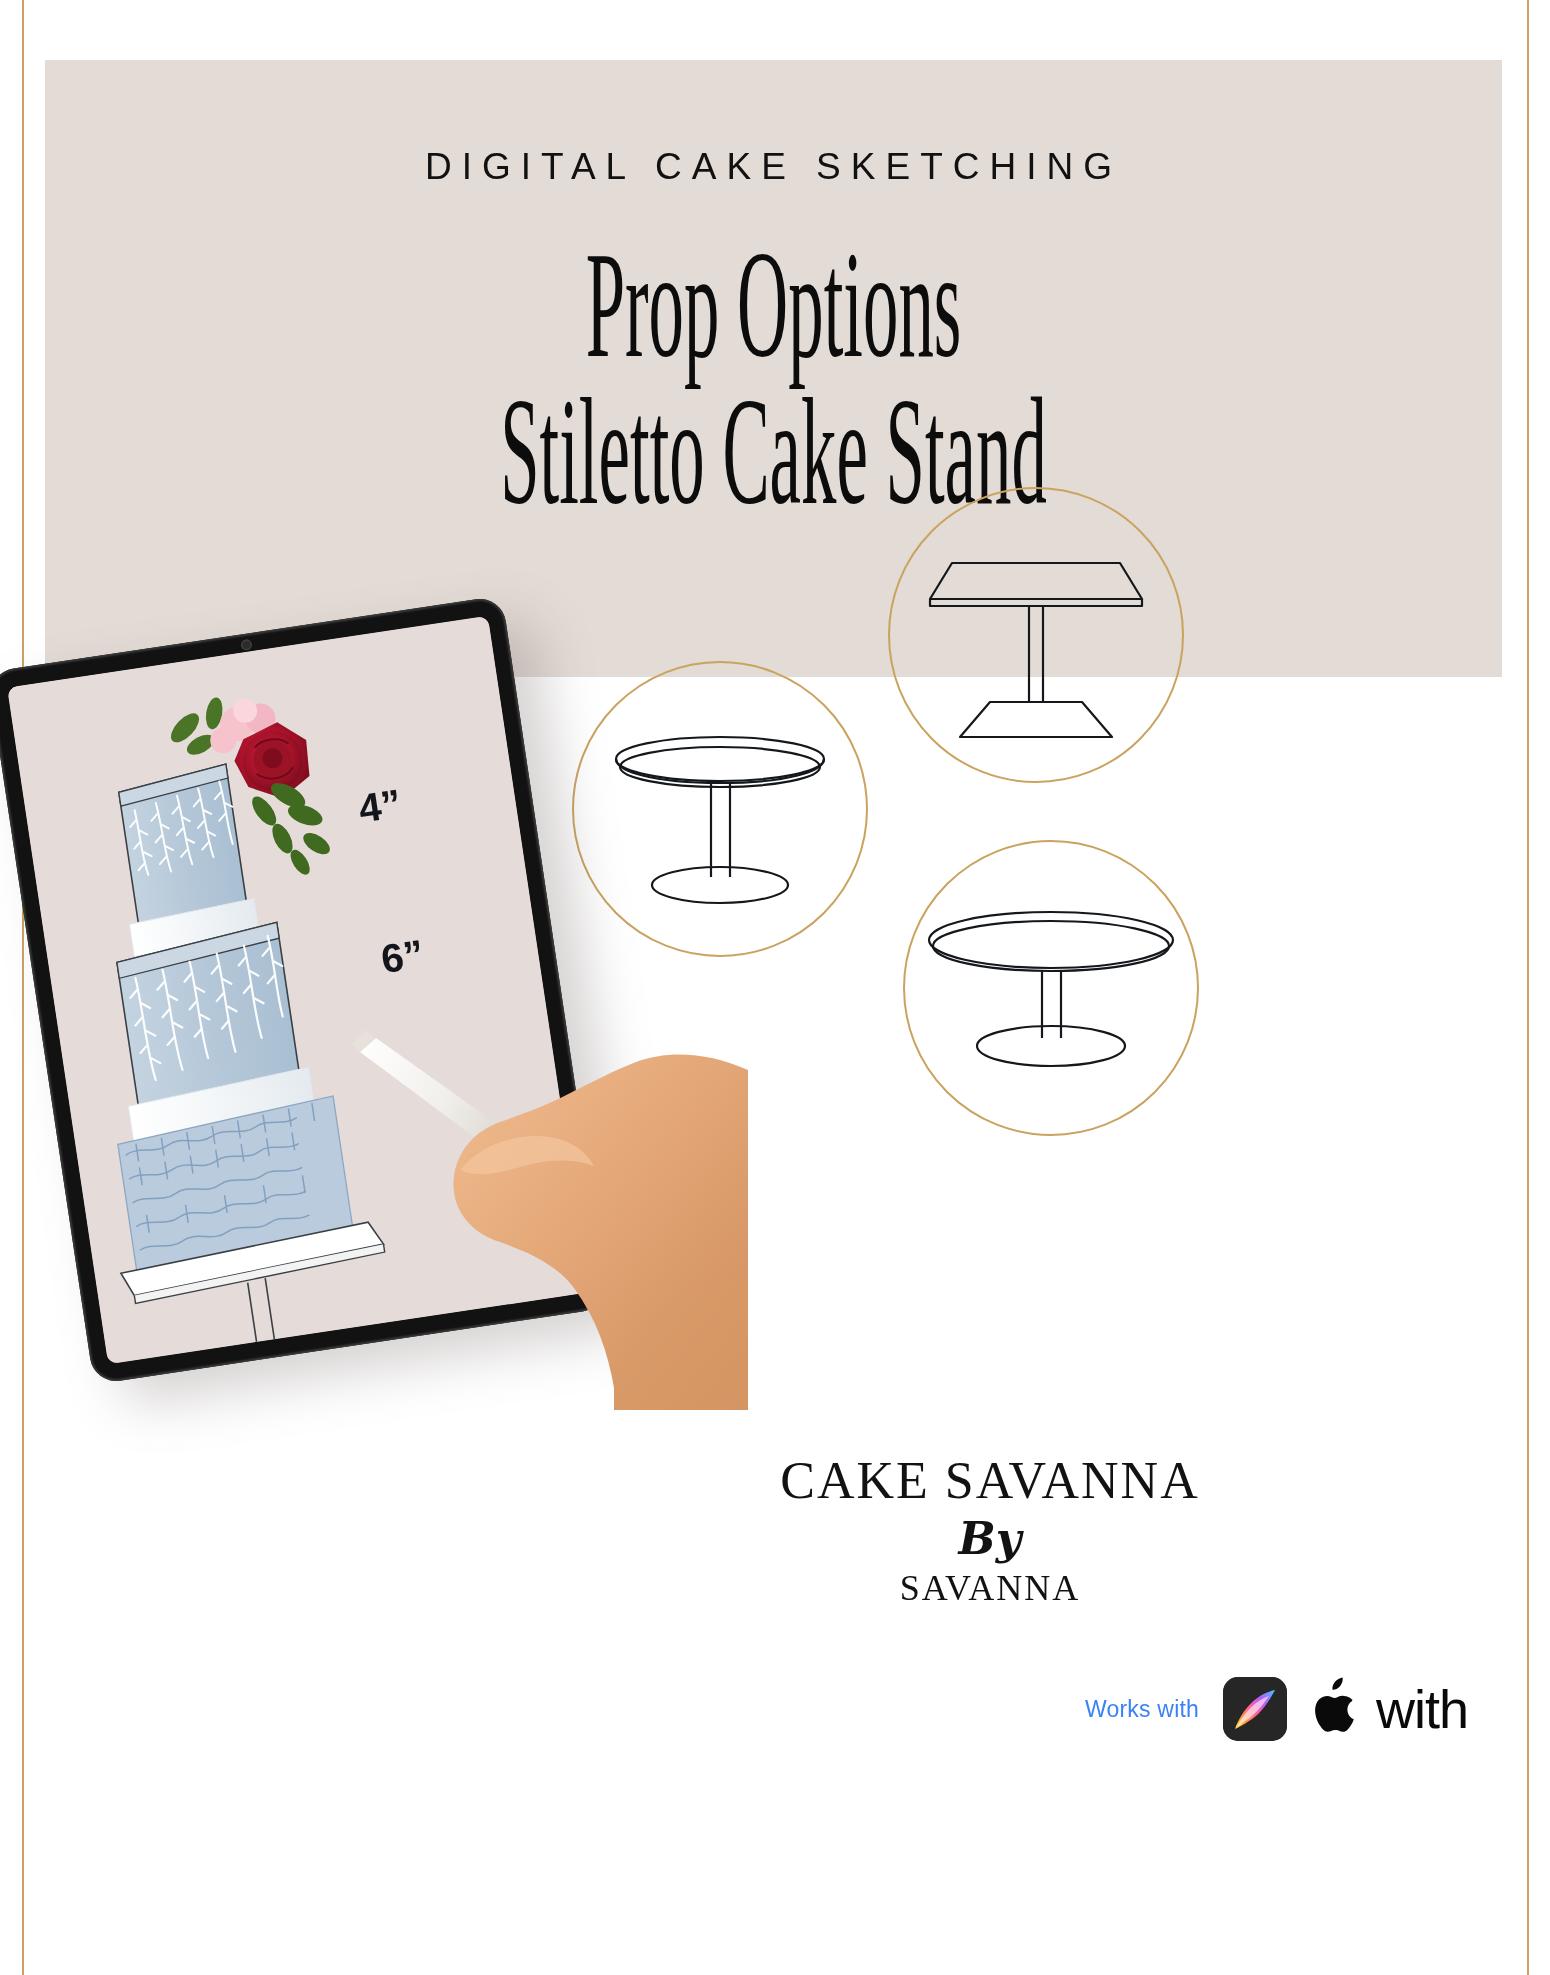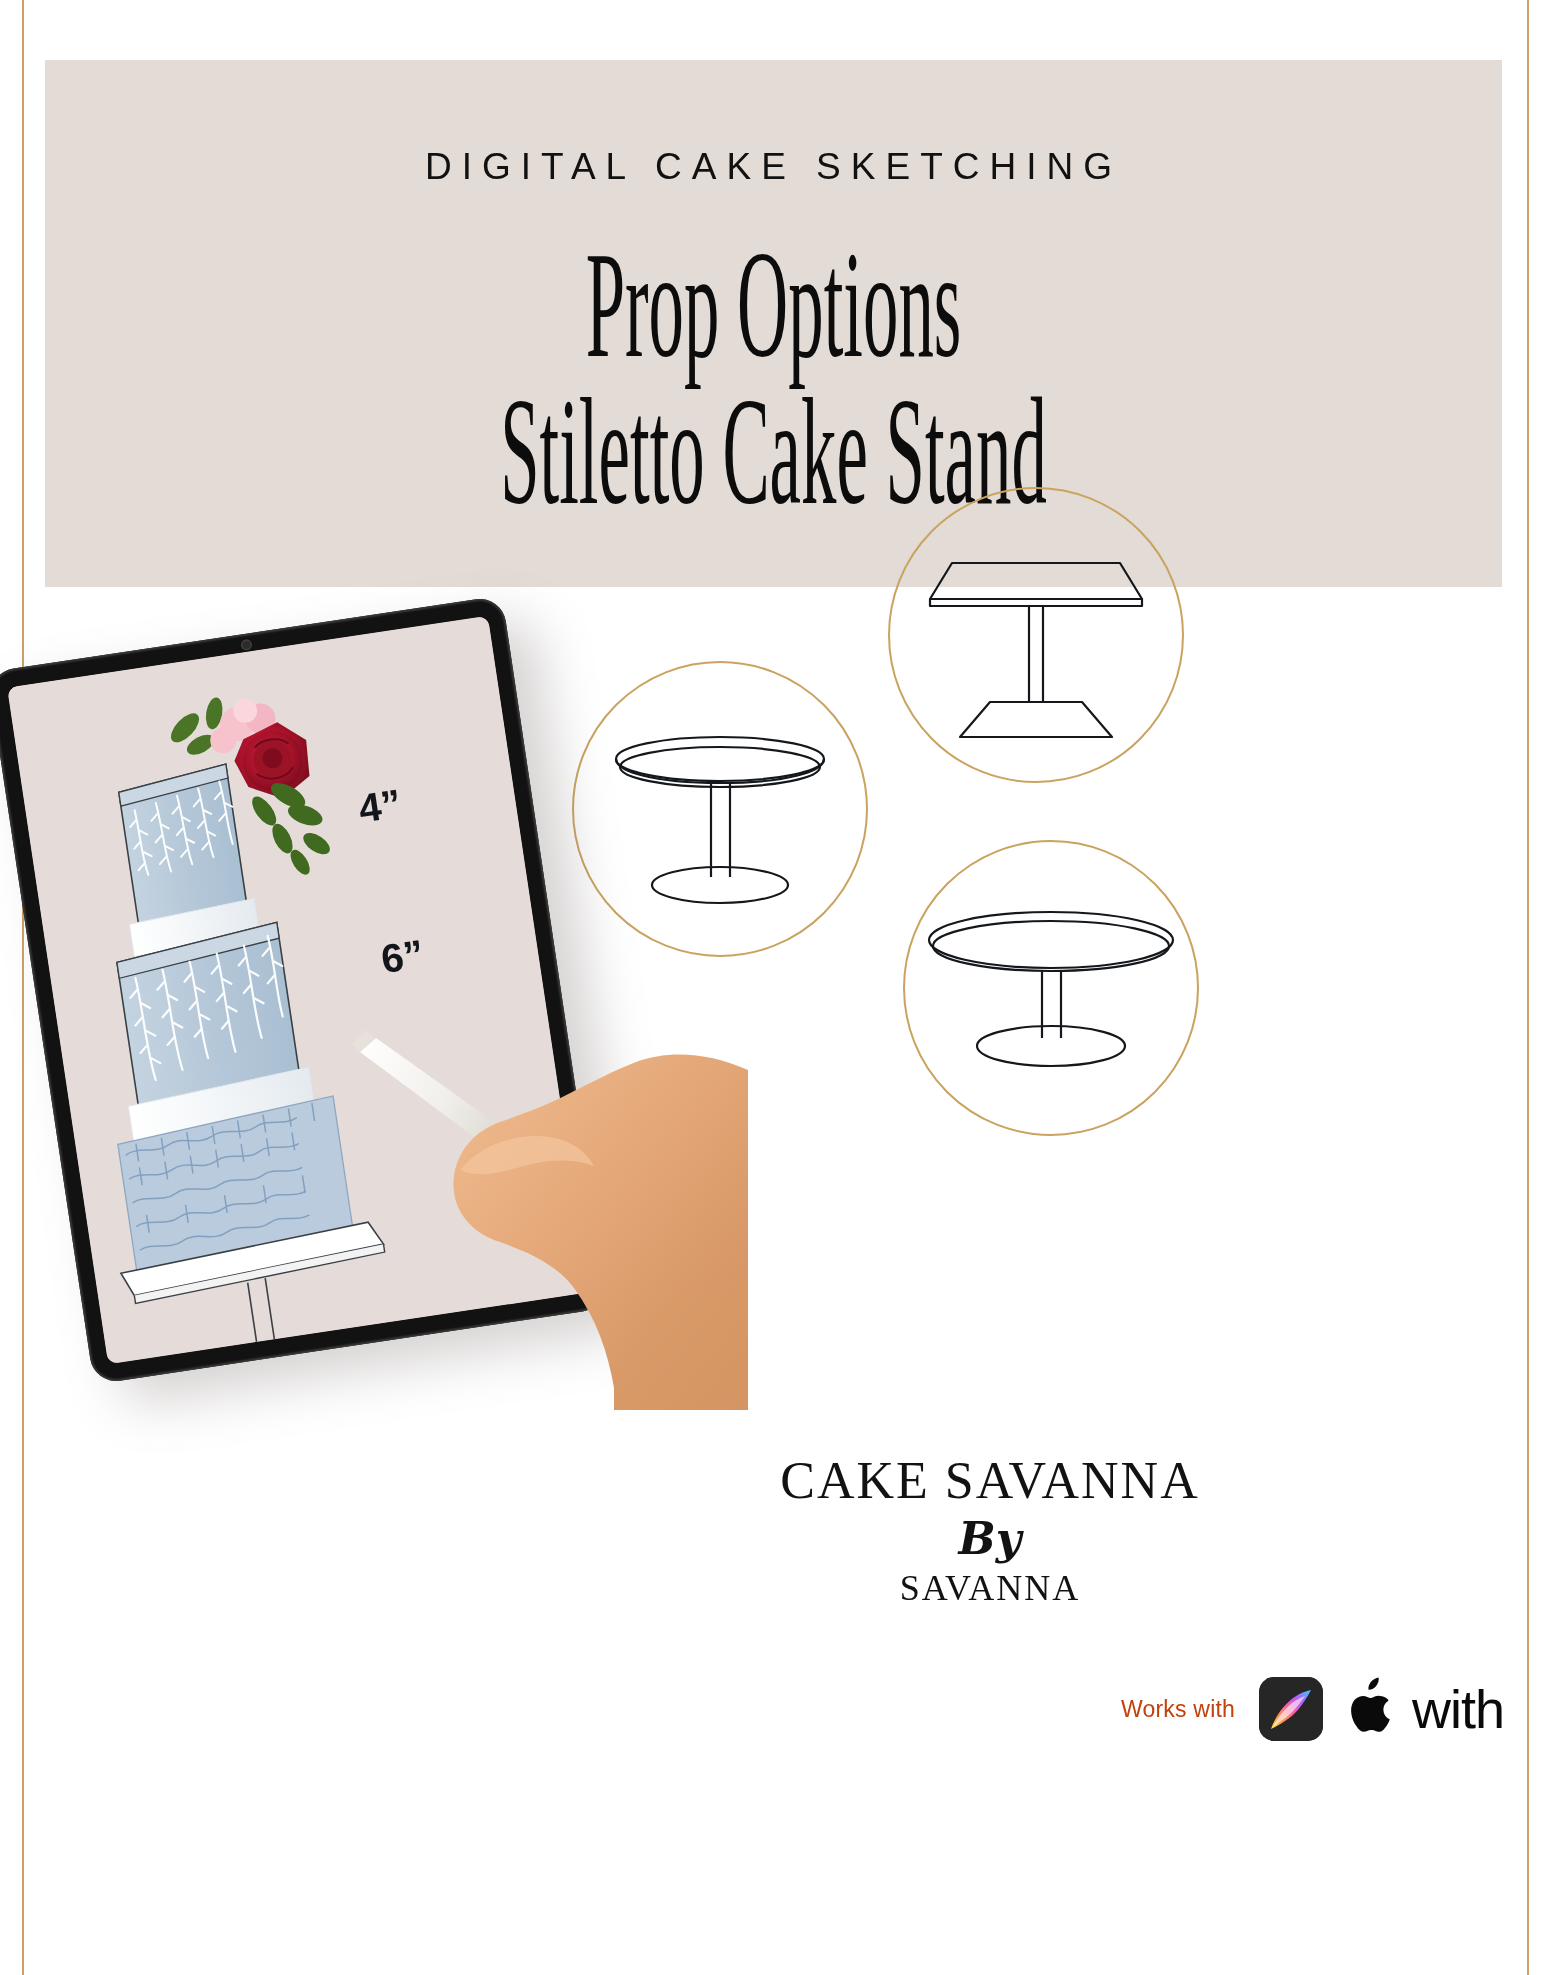--- a/index.html
+++ b/index.html
@@ -22,21 +22,21 @@
     position:absolute;
     background:#c9a35f;
   }
   .frame-left{ left:22px;  top:0;   width:1.6px; height:1975px; }
   .frame-right{left:1527px;top:0;   width:1.6px; height:1975px; }
 
   
   .title-panel{
     position:absolute;
     left:45px; top:60px;
-    width:1457px; height:527px;
+    width:1457px; height:617px;
     background:#e3dbd5;
   }
   .eyebrow{
     position:absolute;
     left:0; right:0; top:86px;
     text-align:center;
     font-family:"Liberation Sans", sans-serif;
     font-size:37px;
     letter-spacing:10px;
     color:#111111;
@@ -151,24 +151,23 @@
   .works-row{
     position:absolute;
     left:1085px; top:1676px;
     display:flex;
     align-items:center;
     gap:24px;
   }
   .works-label{
     font-family:"Liberation Sans", sans-serif;
     font-size:23px;
-    color:#c2410c;
+    color:#3b82f6;
     letter-spacing:0.2px;
     white-space:nowrap;
-    margin-left:36px;
   }
   .procreate-icon{
     width:64px;height:64px;
     border-radius:15px;
     background:#262626;
     position:relative;
     overflow:hidden;
     flex:0 0 auto;
   }
   .procreate-icon svg{display:block;width:64px;height:64px;}

